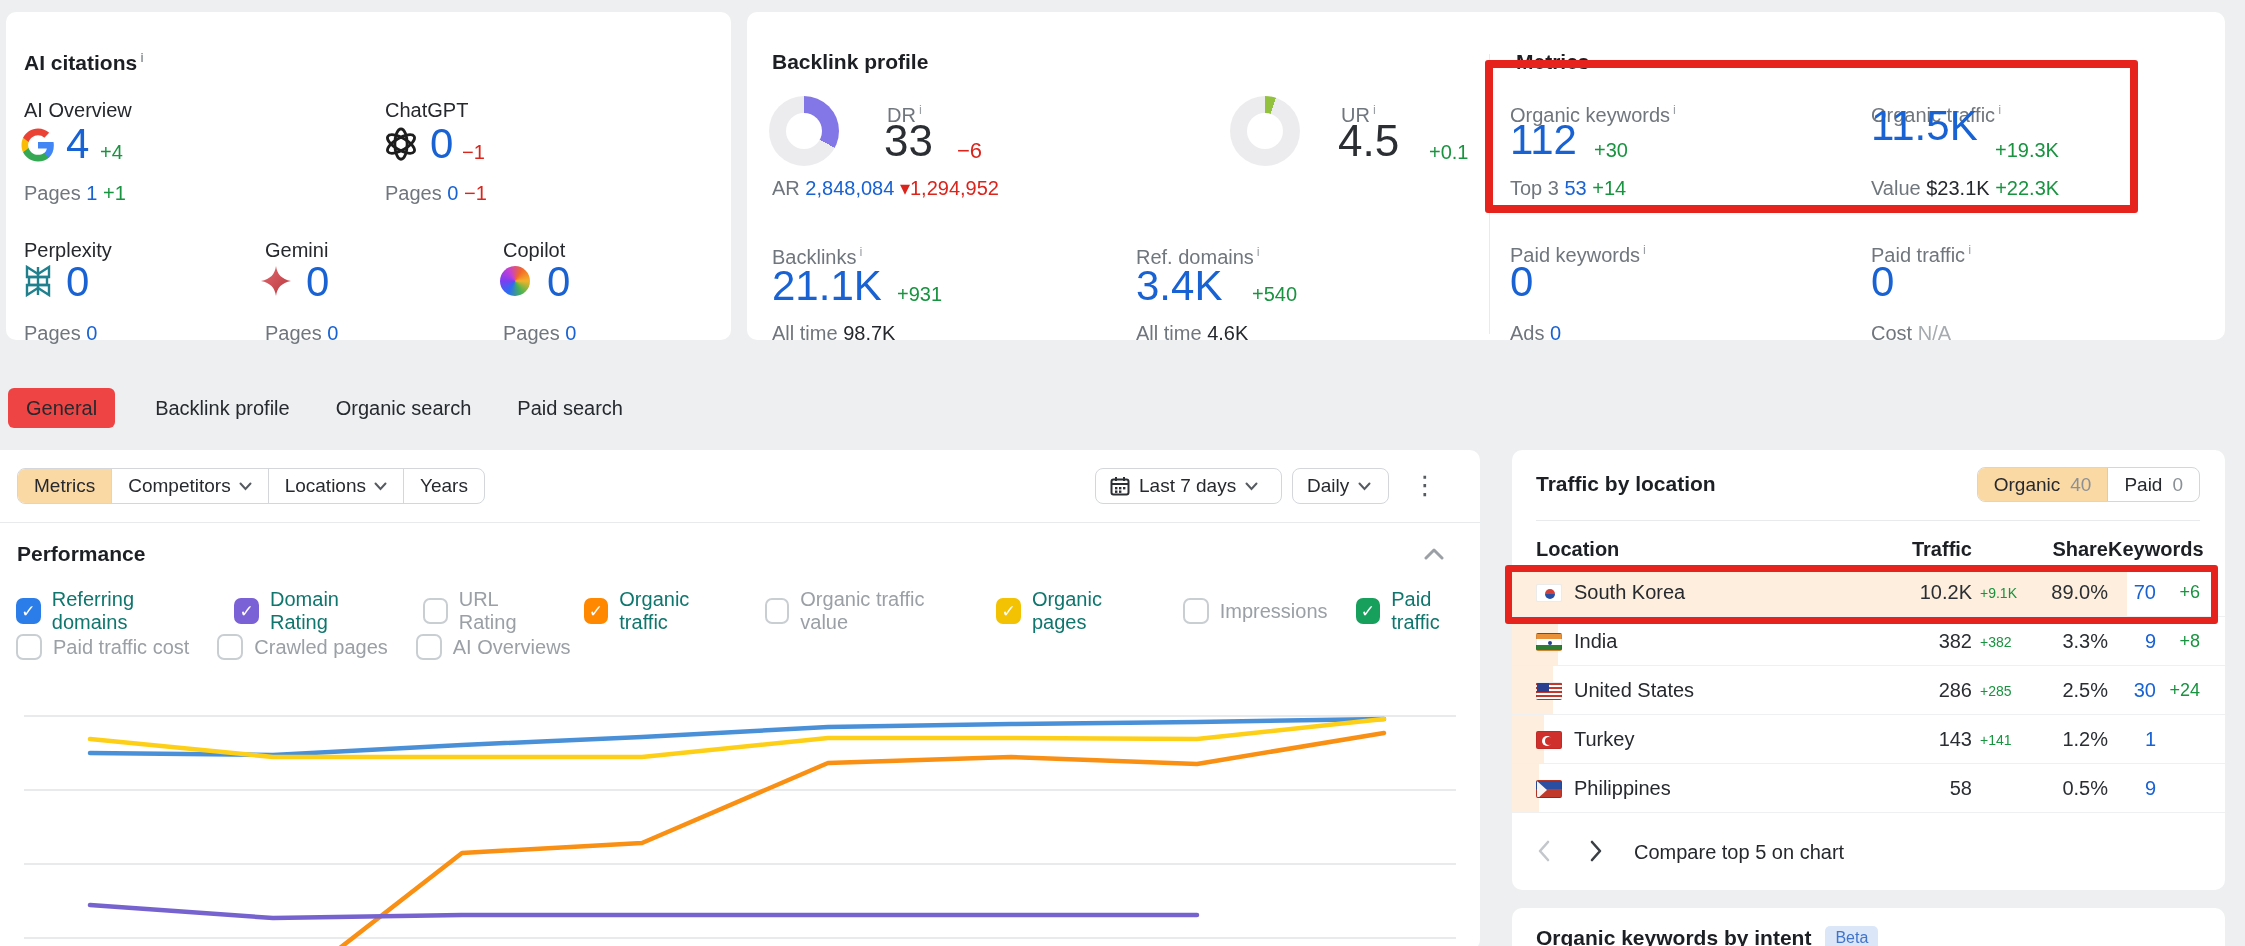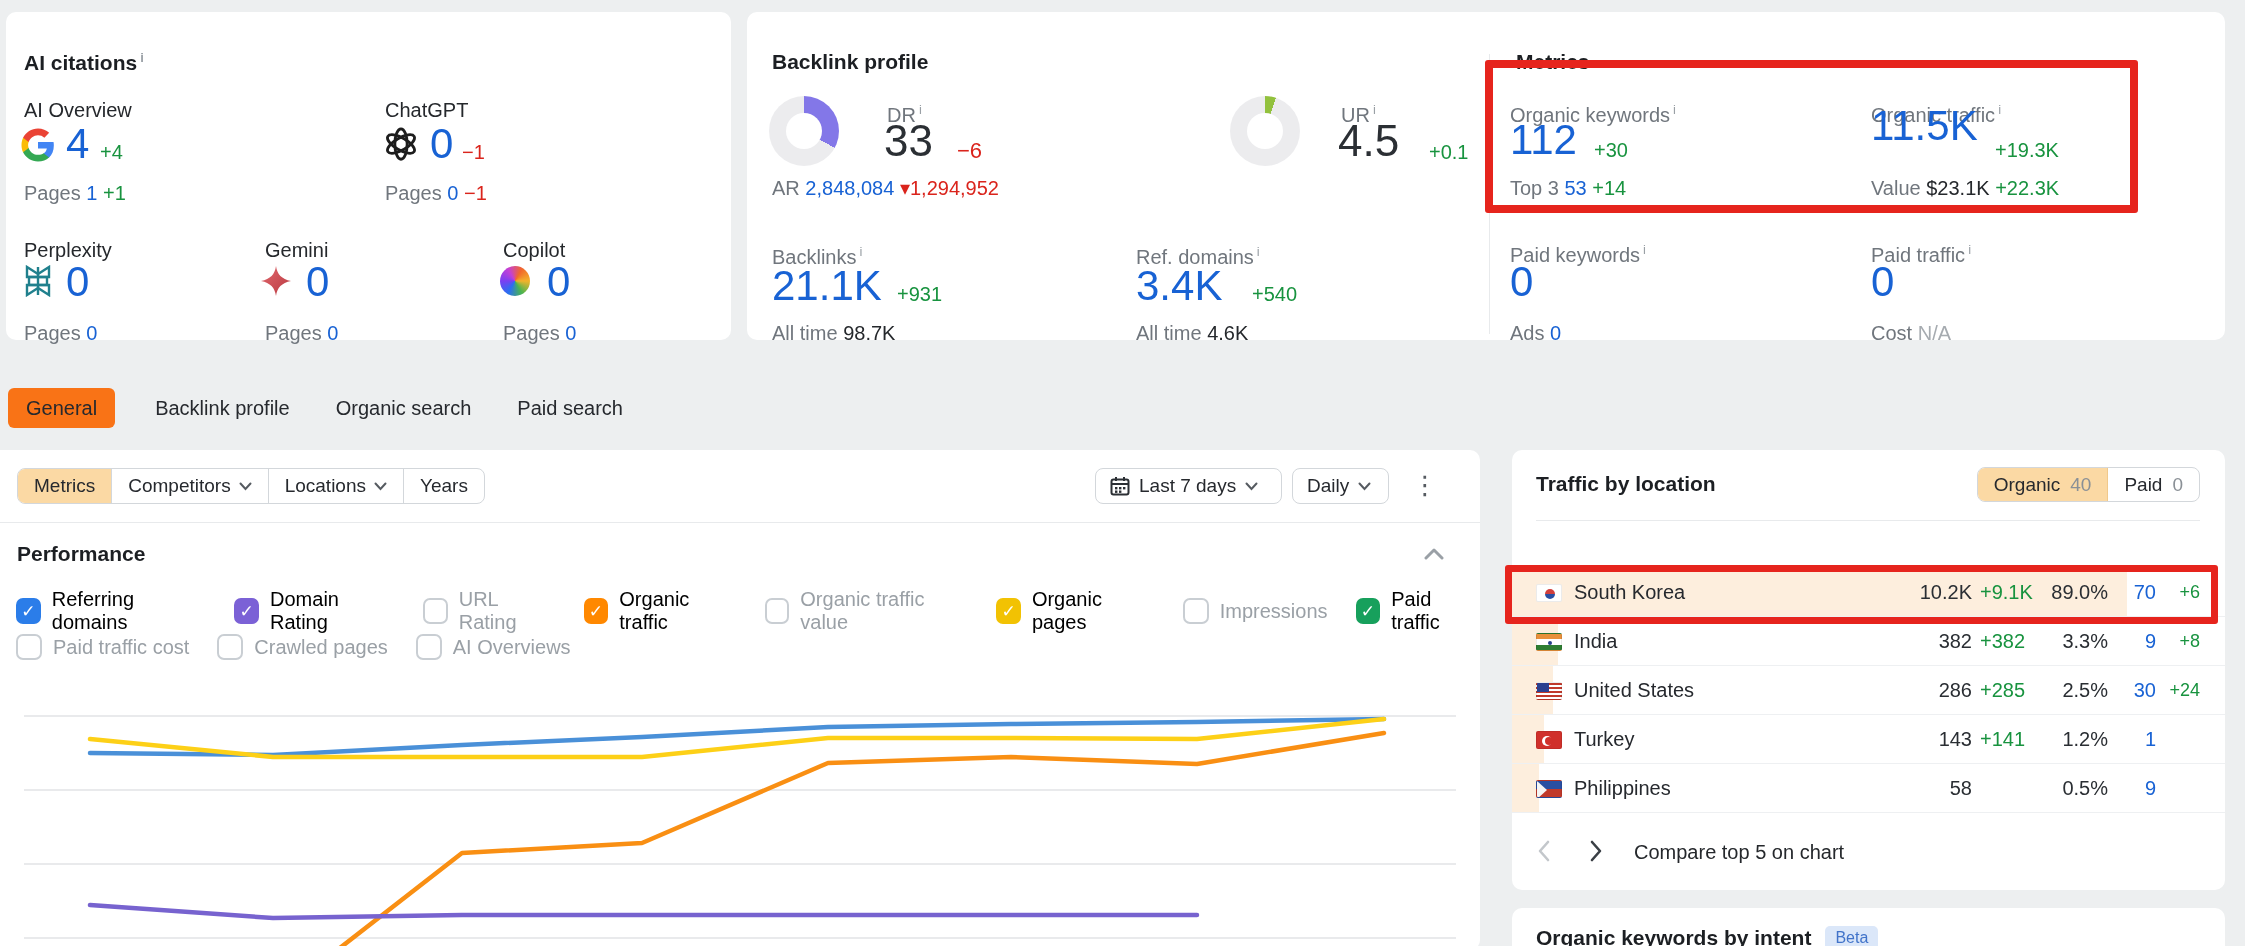--- a/index.html
+++ b/index.html
@@ -26,44 +26,44 @@
   .vdivider { position:absolute; width:1px; background:#e8eaec; }
   .hline { position:absolute; height:1px; background:#e8eaec; }
 
   
   .donut { position:absolute; width:70px; height:70px; border-radius:50%; background:#ececee; }
   .donut::after { content:""; position:absolute; left:17px; top:17px; width:36px; height:36px; border-radius:50%; background:#fff; }
 
   
   .tabs { position:absolute; left:8px; top:388px; display:flex; align-items:center; gap:34px; height:40px; }
   .tab { font-size:20px; color:#26292e; padding:0 6px; height:40px; line-height:40px; }
-  .tab.active { background:#f97316; border-radius:6px; padding:0 18px; }
+  .tab.active { background:#ef4444; border-radius:6px; padding:0 18px; }
 
   
   .btn-group { position:absolute; left:17px; top:18px; display:flex; height:36px; border:1px solid #d3d7db; border-radius:8px; background:#fff; overflow:hidden; }
   .btn-seg { display:flex; align-items:center; gap:8px; padding:0 16px; font-size:19px; color:#26292e; border-right:1px solid #d3d7db; }
   .btn-seg:last-child { border-right:none; }
   .btn-seg.active { background:#fbd9a4; }
   .pill-btn { position:absolute; top:18px; height:36px; display:flex; align-items:center; gap:9px; padding:0 14px; border:1px solid #d3d7db; border-radius:8px; background:#fff; font-size:19px; color:#26292e; }
   .kebab { font-size:26px; color:#565b61; letter-spacing:0; }
 
   
   .cb-row { position:absolute; left:16px; display:flex; align-items:center; gap:28px; }
   .cb-item { display:flex; align-items:center; gap:11px; }
   .cb-box { width:26px; height:26px; border-radius:7px; border:2px solid #c9ced3; background:#fff; display:flex; align-items:center; justify-content:center; color:#fff; font-size:17px; font-weight:700; }
-  .cb-label { font-size:20px; color:#000000; }
+  .cb-label { font-size:20px; color:#0f766e; }
   .cb-item.off .cb-label { color:#9aa0a6; }
 
   
   .t-row { position:absolute; left:0; width:713px; height:49px; border-bottom:1px solid #eef0f2; }
   .t-bar { position:absolute; left:0; top:0; bottom:0; background:#fdeedd; }
   .t-grid { position:absolute; left:0; top:0; width:713px; height:49px; display:grid; grid-template-columns:350px 86px 56px 80px 48px 44px; align-items:center; padding-left:24px; padding-right:25px; box-sizing:border-box; }
   .t-grid .c-name { display:flex; align-items:center; gap:12px; font-size:20px; color:#26292e; }
   .t-grid .c-tv { text-align:right; font-size:20px; color:#2a2e33; }
-  .t-grid .c-td { text-align:left; padding-left:8px; font-size:20px; }
+  .t-grid .c-td { text-align:left; padding-left:8px; font-size:14px; }
   .t-grid .c-sh { text-align:right; font-size:20px; color:#2a2e33; }
   .t-grid .c-kv { text-align:right; font-size:20px; }
   .t-grid .c-kd { text-align:right; font-size:18px; }
   .flag { width:26px; height:18px; border-radius:2px; position:relative; overflow:hidden; flex:0 0 26px; border:1px solid rgba(0,0,0,.08); }
 
   .toggle { position:absolute; right:25px; top:17px; display:flex; height:35px; border-radius:8px; overflow:hidden; border:1px solid #d3d7db; }
   .toggle-seg { display:flex; align-items:center; gap:10px; padding:0 16px; font-size:19px; }
   .toggle-seg .cnt { color:#8a9096; }
   .toggle-seg.on { background:#fbd9a4; border-right:1px solid #f0c98c; }
 
@@ -358,20 +358,27 @@
       <span class="cnt">40</span>
     </div>
     <div class="toggle-seg">
       <span>Paid</span>
       <span class="cnt">0</span>
     </div>
   </div>
 
   <div class="hline" style="left:24px; top:70px; width:664px;"></div>
 
+  <div class="t-grid" style="top:82px; height:34px;">
+    <div style="font-size:20px; font-weight:700; color:#1c1f23;">Location</div>
+    <div class="c-tv" style="font-weight:700; color:#1c1f23;">Traffic</div>
+    <div></div>
+    <div class="c-sh" style="font-weight:700; color:#1c1f23;">Share</div>
+    <div class="c-kv" style="grid-column:5/7; font-weight:700; color:#1c1f23;">Keywords</div>
+  </div>
 
   <div class="t-row" style="top:118px;">
     <div class="t-bar" style="width: 614.96px;"></div>
     <div class="t-grid">
       <div class="c-name">
           <span class="flag" style="background:#fff;">
             <span class="abs" style="left:8px;top:4px;width:10px;height:10px;border-radius:50%;background:linear-gradient(#d2403c 50%,#2a4fa2 50%);"></span>
           </span>
           <span>South Korea</span>
         </div>

